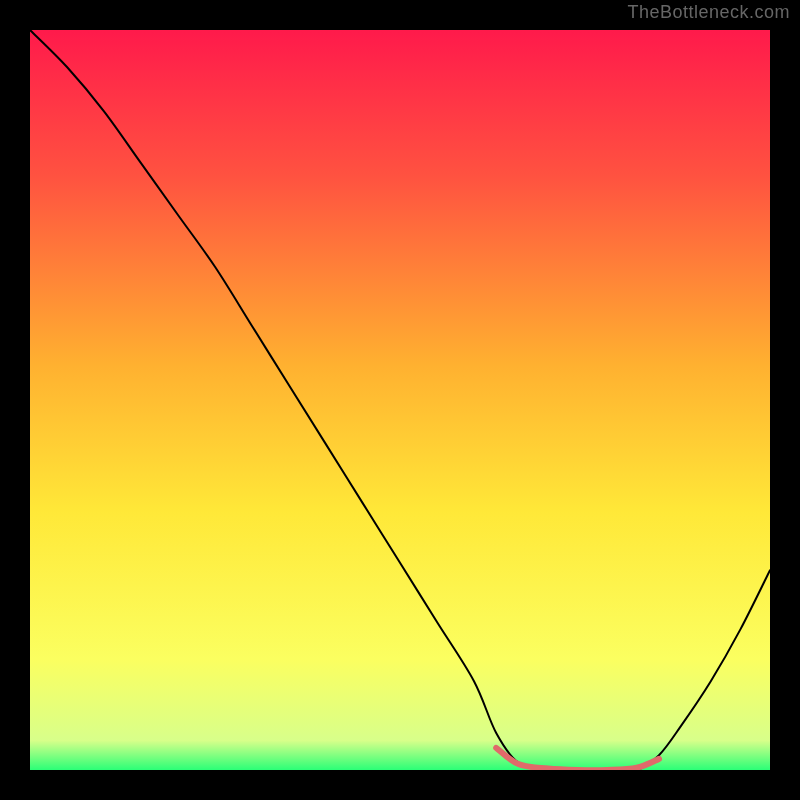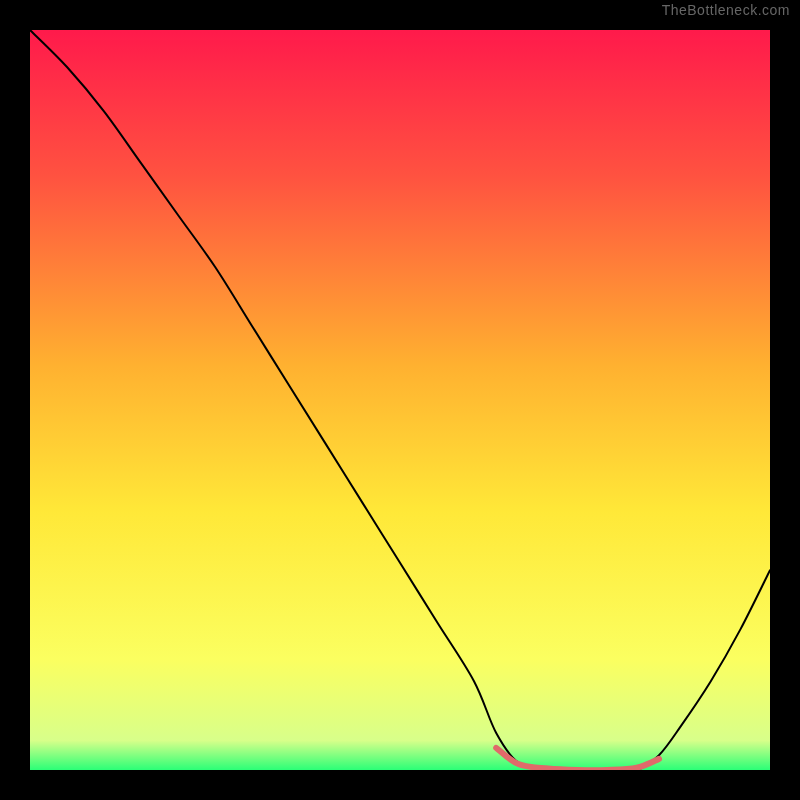--- a/index.html
+++ b/index.html
@@ -9,21 +9,21 @@
     width: 800px;
     height: 800px;
     background: #000;
   }
   .watermark {
     position: absolute;
     top: 2px;
     right: 10px;
     color: #666;
     font-family: Arial, Helvetica, sans-serif;
-    font-size: 14px;
+    font-size: 18px;
     letter-spacing: 0.5px;
   }
   .plot {
     position: absolute;
     left: 30px;
     top: 30px;
     width: 740px;
     height: 740px;
   }
   .plot svg { display: block; }

